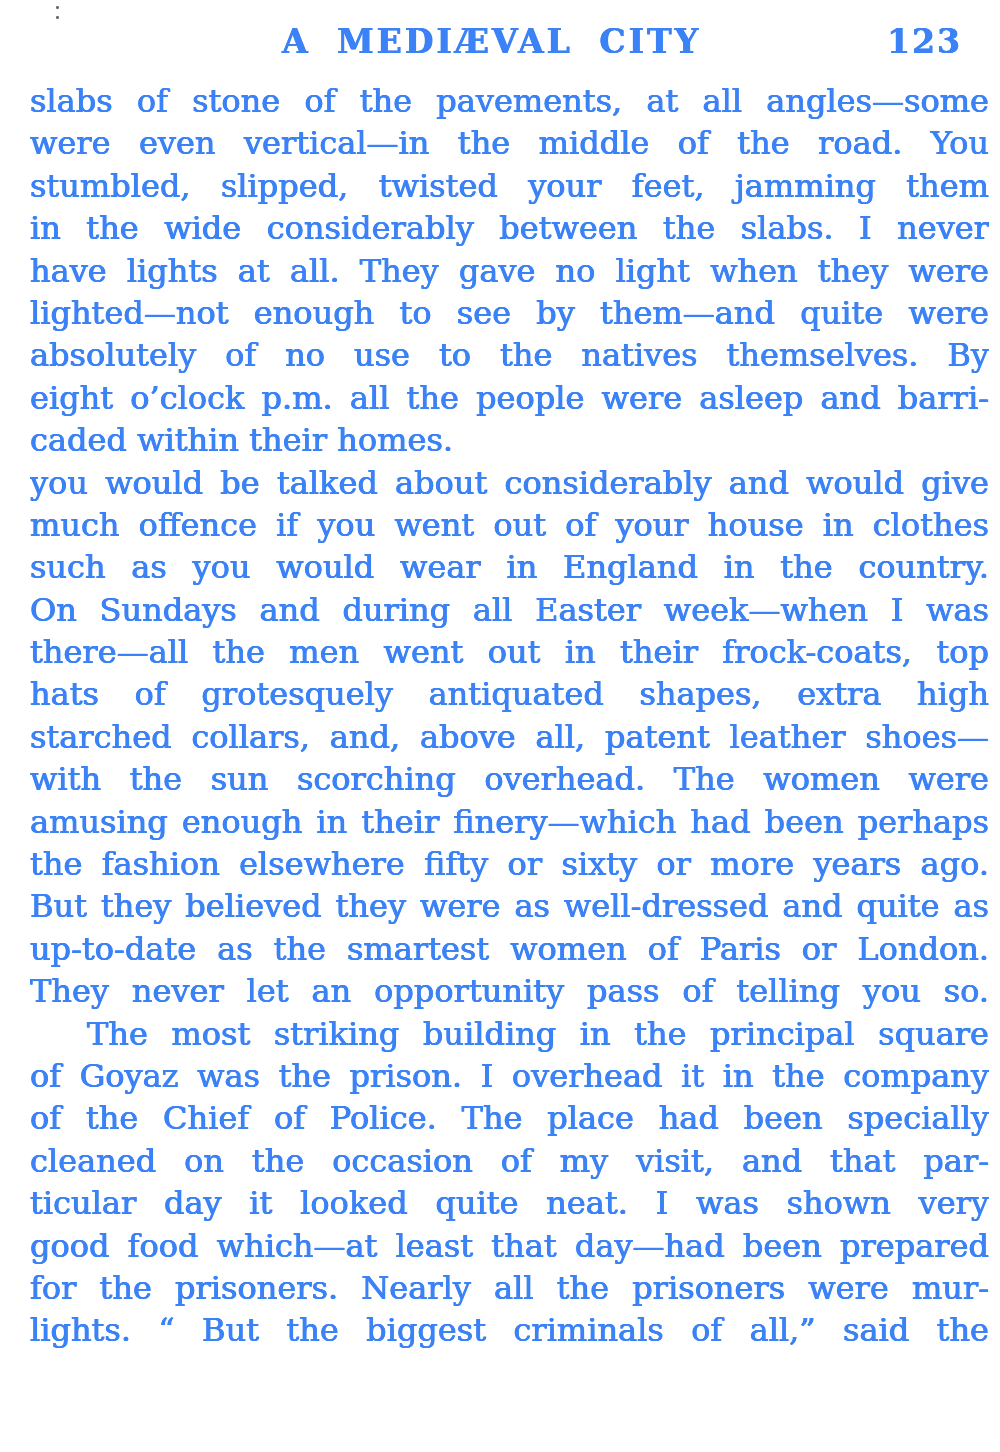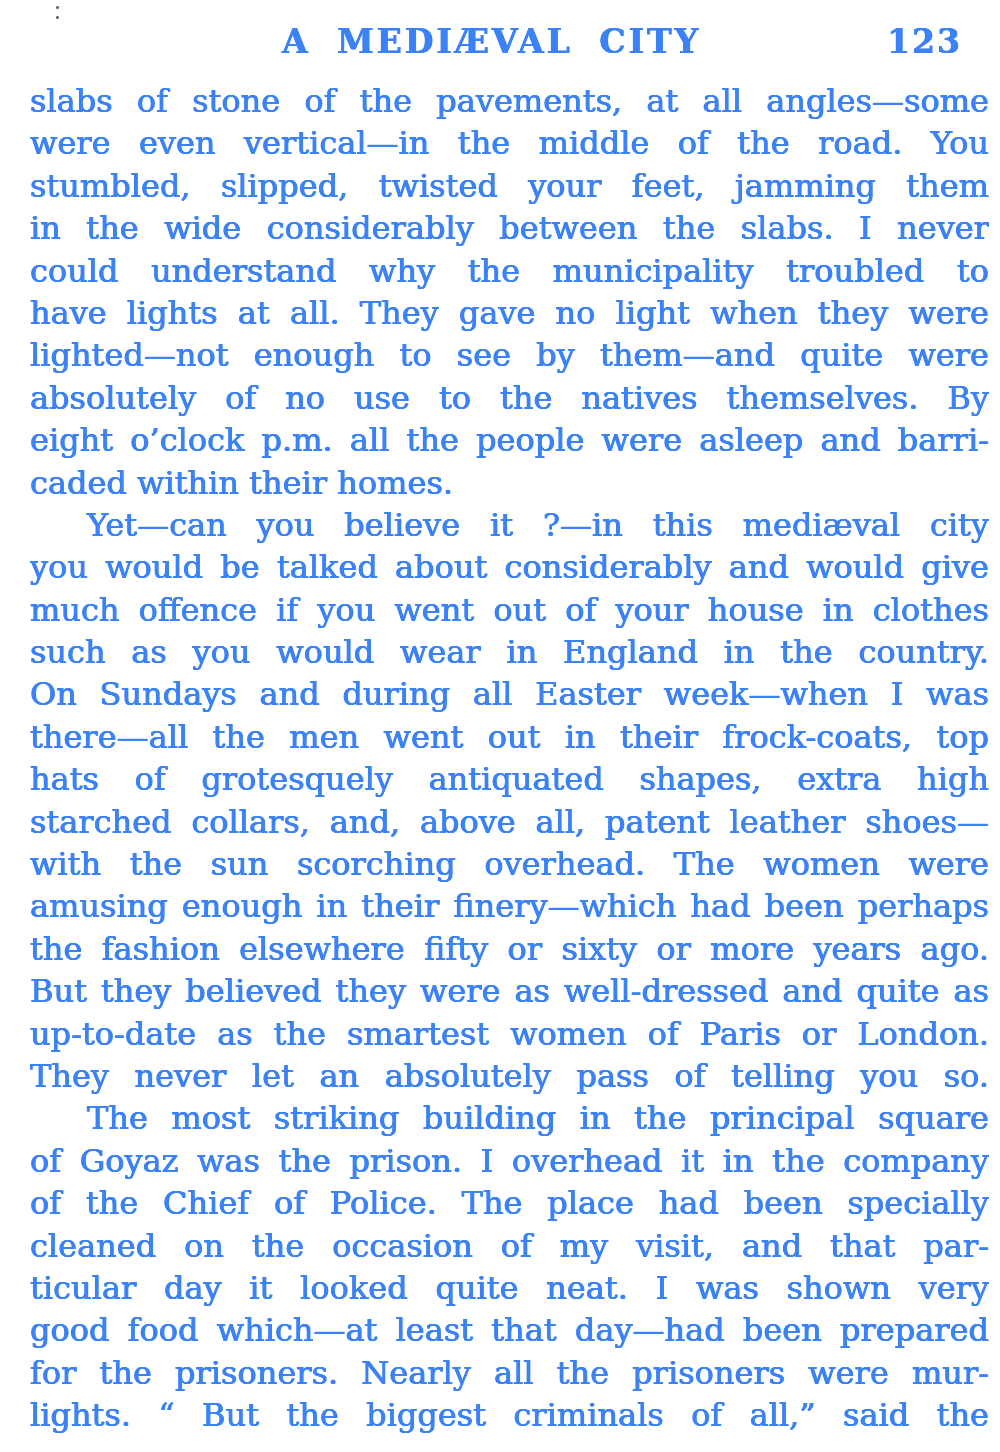--- a/index.html
+++ b/index.html
@@ -97,40 +97,38 @@
   <div class="speck"></div>
   <div class="running-head">
     <span class="running-title">A MEDIÆVAL CITY</span>
     <span class="folio">123</span>
   </div>
   <div class="body-text" id="body-text">
       <div class="line">slabs of stone of the pavements, at all angles—some</div>
       <div class="line">were even vertical—in the middle of the road.  You</div>
       <div class="line">stumbled, slipped, twisted your feet, jamming them</div>
       <div class="line">in the wide considerably between the slabs.  I never</div>
-      <div class="line">could understand why the municipality troubled to</div>
       <div class="line">have lights at all.  They gave no light when they were</div>
       <div class="line">lighted—not enough to see by them—and quite were</div>
       <div class="line">absolutely of no use to the natives themselves.  By</div>
       <div class="line">eight o’clock p.m. all the people were asleep and barri-</div>
       <div class="line lastline">caded within their homes.</div>
-      <div class="line indent">Yet—can you believe it ?—in this mediæval city</div>
       <div class="line">you would be talked about considerably and would give</div>
       <div class="line">much offence if you went out of your house in clothes</div>
       <div class="line">such as you would wear in England in the country.</div>
       <div class="line">On Sundays and during all Easter week—when I was</div>
       <div class="line">there—all the men went out in their frock-coats, top</div>
       <div class="line">hats of grotesquely antiquated shapes, extra high</div>
       <div class="line">starched collars, and, above all, patent leather shoes—</div>
       <div class="line">with the sun scorching overhead.  The women were</div>
       <div class="line">amusing enough in their finery—which had been perhaps</div>
       <div class="line">the fashion elsewhere fifty or sixty or more years ago.</div>
       <div class="line">But they believed they were as well-dressed and quite as</div>
       <div class="line">up-to-date as the smartest women of Paris or London.</div>
-      <div class="line">They never let an absolutely pass of telling you so.</div>
+      <div class="line">They never let an opportunity pass of telling you so.</div>
       <div class="line indent">The most striking building in the principal square</div>
       <div class="line">of Goyaz was the prison.  I overhead it in the company</div>
       <div class="line">of the Chief of Police.  The place had been specially</div>
       <div class="line">cleaned on the occasion of my visit, and that par-</div>
       <div class="line">ticular day it looked quite neat.  I was shown very</div>
       <div class="line">good food which—at least that day—had been prepared</div>
       <div class="line">for the prisoners.  Nearly all the prisoners were mur-</div>
       <div class="line">lights.  “ But the biggest criminals of all,” said the</div>
     </div>
 </div>

